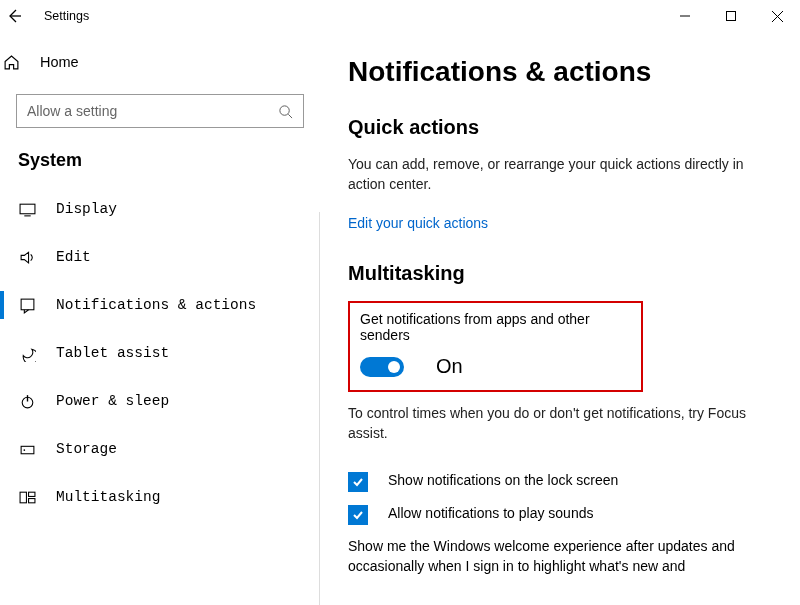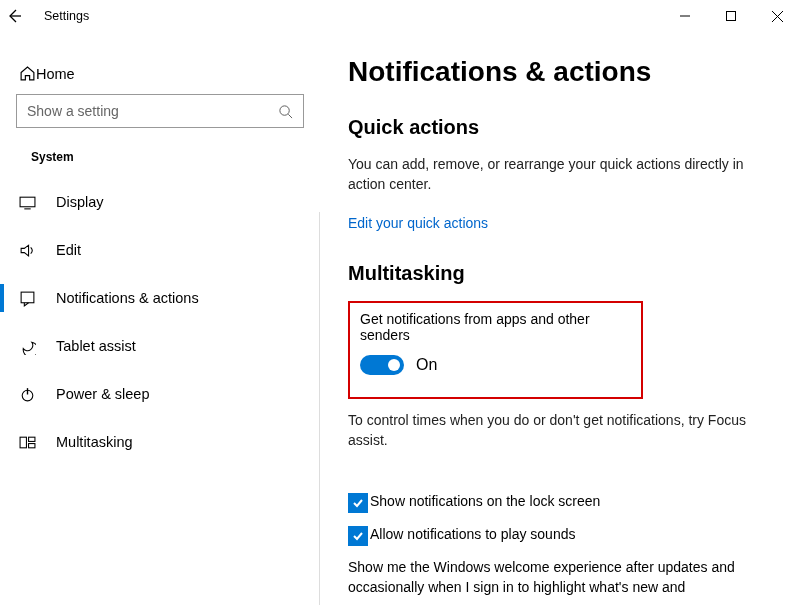--- a/index.html
+++ b/index.html
@@ -4,43 +4,43 @@
 <style>
   * { box-sizing: border-box; margin: 0; padding: 0; font-family: "Segoe UI", -apple-system, sans-serif; }
   body { background: #fff; width: 800px; height: 605px; overflow: hidden; color: #000; }
   .titlebar { height: 32px; display: flex; align-items: center; padding-left: 4px; }
   .titlebar .back { width:20px; height:20px; display:flex; align-items:center; justify-content:center; margin-right:20px; }
   .titlebar .title { font-size: 12.5px; }
   .titlebar .win-controls { margin-left:auto; display:flex; }
   .titlebar .win-controls div { width:46px; height:32px; display:flex; align-items:center; justify-content:center; font-size:12px; }
   .container { display:flex; height: calc(605px - 32px); }
   .sidebar { width: 320px; padding-top: 10px; position:relative; }
-  .home-row { display:flex; align-items:flex-end; height:40px; padding-left:18px; }
+  .home-row { display:flex; align-items:center; height:40px; padding-left:2px; gap:20px; }
   .home-row .ico { width:18px; display:flex; justify-content:center; }
   .home-row span.lbl { font-size:14.5px; }
   .searchbox { margin: 12px 16px 0 16px; height:34px; border:1px solid #999; display:flex; align-items:center; padding:0 10px; justify-content:space-between; }
   .searchbox .ph { color:#666; font-size:14px; }
-  .section-label { font-size:12px; font-weight:600; padding:22px 0 14px 18px;margin-left:13px; }
+  .section-label { font-size:18px; font-weight:600; padding:22px 0 14px 18px; }
   .nav-item { display:flex; align-items:center; height:48px; padding-left:18px; gap:20px; cursor:pointer; position:relative; }
   .nav-item .ico { width:18px; display:flex; justify-content:center; color:#222; }
-  .nav-item .lbl { font-size:14.5px; }
+  .nav-item .lbl { font-size:14.5px;font-family:Liberation Mono, monospace; }
   .nav-item.selected::before { content:""; position:absolute; left:0; top:10px; bottom:10px; width:4px; background:#0078d4; }
   .divider-v { position:absolute; right:0; top:180px; bottom:0; width:1px; background:#ddd; }
   .main { flex:1; padding: 24px 20px 0 28px; overflow:hidden; }
   .main h1 { font-size:28px; font-weight:600; margin-bottom:28px; }
   .main h2 { font-size:20px; font-weight:600; margin-bottom:16px; }
   .main p { font-size:14px; color:#222; line-height:1.4; }
   .link { color:#0066cc; font-size:14px; cursor:pointer; display:inline-block; }
   .section { margin-bottom: 30px; }
-  .highlight-box { border:2px solid #d40000; padding:8px 10px 22px 10px; margin-bottom:12px; width:295px; }
+  .highlight-box { border:2px solid #d40000; padding:8px 10px 12px 10px; margin-bottom:12px; width:295px; }
   .toggle-row { display:flex; align-items:center; gap:12px; margin-top:12px; }
   .toggle { width:44px; height:20px; border-radius:10px; background:#0078d4; position:relative; }
   .toggle .knob { width:12px; height:12px; background:#fff; border-radius:50%; position:absolute; right:4px; top:4px; }
-  .helper { color:#666; font-size:14px; line-height:1.4; margin-bottom:18px; }
-  .check-row { display:flex; align-items:flex-start; gap:2px; margin-bottom:12px; }
+  .helper { color:#666; font-size:14px; line-height:1.4; margin-bottom:4px; }
+  .check-row { display:flex; align-items:flex-start; gap:20px; margin-bottom:12px; }
   .check { width:20px; height:20px; background:#0078d4; display:flex; align-items:center; justify-content:center; flex-shrink:0; margin-top:1px; }
   .check svg { stroke:#fff; }
   .check-row .clabel { font-size:14px; line-height:1.4; }
   svg { display:block; }
 </style>
 </head>
 <body>
 
 <div class="titlebar">
   <div class="back">
@@ -75,21 +75,21 @@
     <div class="home-row">
       <span class="ico">
         <svg width="17" height="17" viewBox="0 0 16 16">
             <path d="M2 7 L8 2 L14 7 V14 H10 V10 H6 V14 H2 Z" fill="none" stroke="#000" stroke-width="1.1"></path>
           </svg>
       </span>
       <span class="lbl">Home</span>
     </div>
 
     <div class="searchbox">
-      <span class="ph">Show a setting</span>
+      <span class="ph">Allow a setting</span>
       <span>
         <svg width="15" height="15" viewBox="0 0 16 16">
             <circle cx="7" cy="7" r="5" fill="none" stroke="#555" stroke-width="1"></circle>
             <line x1="11" y1="11" x2="15" y2="15" stroke="#555" stroke-width="1"></line>
           </svg>
       </span>
     </div>
 
     <div class="section-label">System</div>
 
@@ -129,20 +129,29 @@
       <span class="lbl">Tablet assist</span>
     </div>
     <div class="nav-item">
       <span class="ico">
           <svg width="17" height="17" viewBox="0 0 16 16">
             <circle cx="8" cy="9" r="5" fill="none" stroke="#000" stroke-width="1"></circle>
             <line x1="8" y1="2" x2="8" y2="8" stroke="#000" stroke-width="1.3"></line>
           </svg>
         </span>
       <span class="lbl">Power &amp; sleep</span>
+    </div>
+    <div class="nav-item">
+      <span class="ico">
+          <svg width="17" height="17" viewBox="0 0 16 16">
+            <rect x="2" y="5" width="12" height="7" fill="none" stroke="#000" stroke-width="1"></rect>
+            <circle cx="5" cy="8.5" r="0.8" fill="#000"></circle>
+          </svg>
+        </span>
+      <span class="lbl">Storage</span>
     </div>
     <div class="nav-item">
       <span class="ico">
           <svg width="17" height="17" viewBox="0 0 16 16">
             <rect x="1" y="3" width="6" height="10" fill="none" stroke="#000" stroke-width="1"></rect>
             <rect x="9" y="3" width="6" height="4" fill="none" stroke="#000" stroke-width="1"></rect>
             <rect x="9" y="9" width="6" height="4" fill="none" stroke="#000" stroke-width="1"></rect>
           </svg>
         </span>
       <span class="lbl">Multitasking</span>
@@ -162,21 +171,21 @@
 
     <div class="section">
       <h2>Multitasking</h2>
 
       <div class="highlight-box">
         <div style="font-size:14px;">Get notifications from apps and other senders</div>
         <div class="toggle-row">
           <div class="toggle">
               <div class="knob"></div>
             </div>
-          <span style="font-size:16px;">On</span>
+          <span style="font-size:20px;margin-left:20px;">On</span>
         </div>
       </div>
 
       <p class="helper">To control times when you do or don't get notifications, try Focus assist.</p>
 
       <div style="height:24px;"></div>
 
       <div class="check-row">
         <div class="check">
             <svg width="14" height="14" viewBox="0 0 14 14">

